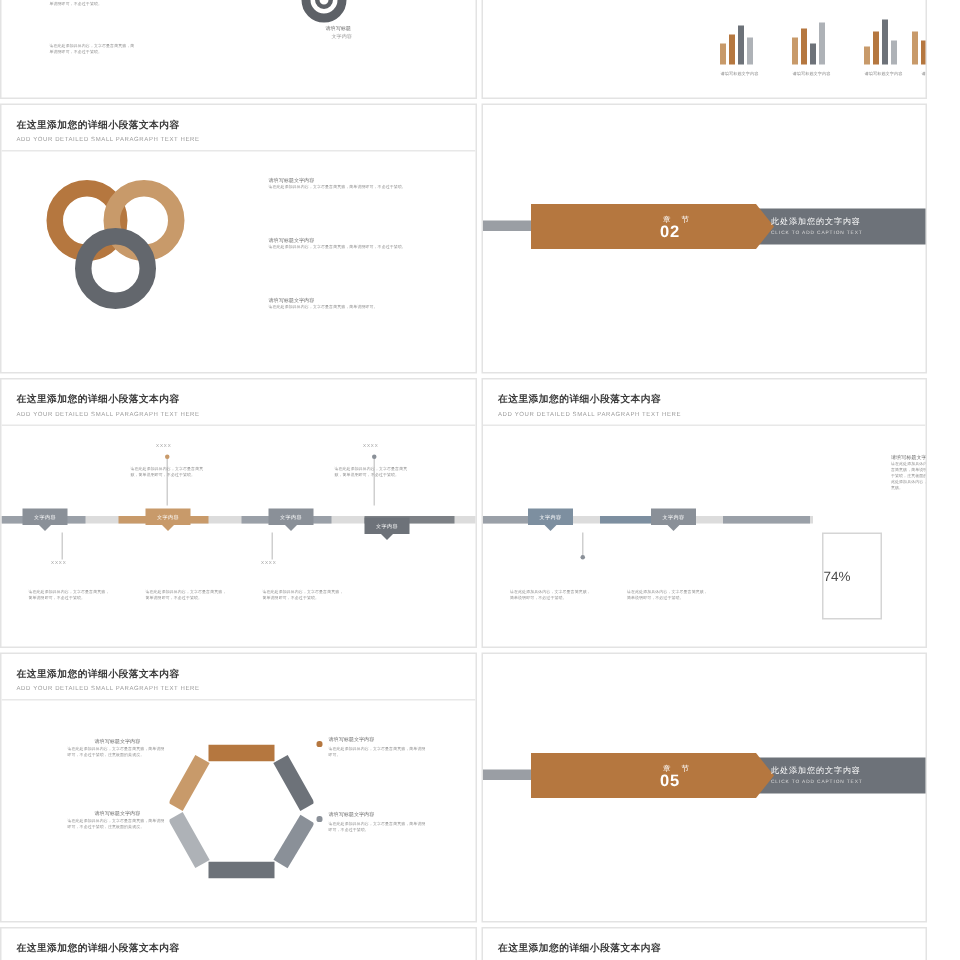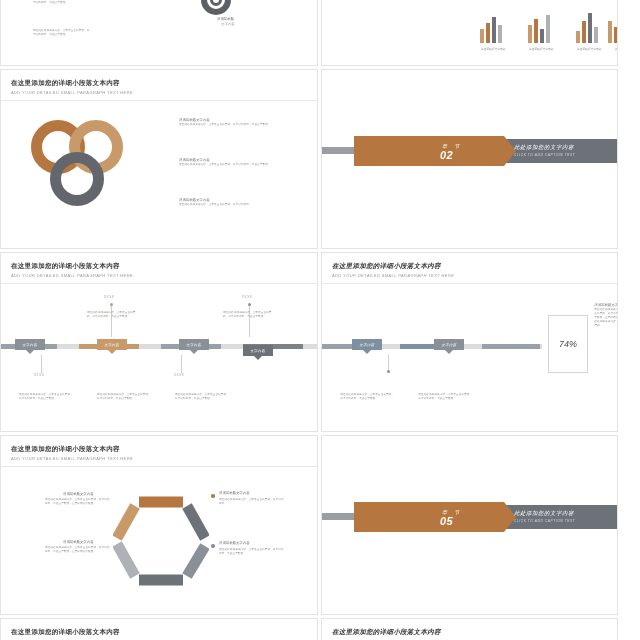--- a/index.html
+++ b/index.html
@@ -19,21 +19,21 @@
   }
   .slide {
     position: absolute;
     background: #ffffff;
     border: 1px solid #e3e3e3;
     box-sizing: border-box;
     overflow: hidden;
   }
   
   .col1 { left: 0px; width: 318px; }
-  .col2 { left: 321px; width: 297px; font-style: italic; }
+  .col2 { left: 321px; width: 297px; }
   .r0 { top: -38px; height: 104px; }
   .r1 { top: 69px; height: 180px; }
   .r2 { top: 252px; height: 180px; }
   .r3 { top: 435px; height: 180px; }
   .r4 { top: 618px; height: 60px; }
 
   .hdr-cn {
     font-size: 6.5px;
     color: #3a3a3a;
     letter-spacing: 0.3px;
@@ -145,22 +145,22 @@
     border-right: 4px solid transparent;
     border-top: 4px solid currentColor;
   }
   .vline { position: absolute; width: 1px; background: #cfcfcf; }
   .dot { position: absolute; width: 3px; height: 3px; border-radius: 50%; }
   .xlbl { position: absolute; font-size: 3px; color: #9b9b9b; letter-spacing: 0.6px; }
 
   
   .pct-box {
     position: absolute; border: 1px solid #d5d5d5; background: #fff;
-    display: flex; align-items: center; justify-content: center;
-    font-size: 9px; color: #4a4a4a;
+    display: flex; align-items: center; justify-content: flex-start;
+    font-size: 9px; color: #4a4a4a; margin-top: 40px;
   }
 
   
   .hexwrap { position: absolute; }
   .bullet { position: absolute; width: 3.5px; height: 3.5px; border-radius: 50%; }
   .sidelbl { position: absolute; font-size: 3.4px; color: #6a6a6a; }
   .sidetxt { position: absolute; width: 66px; }
 
   
   .ring {

